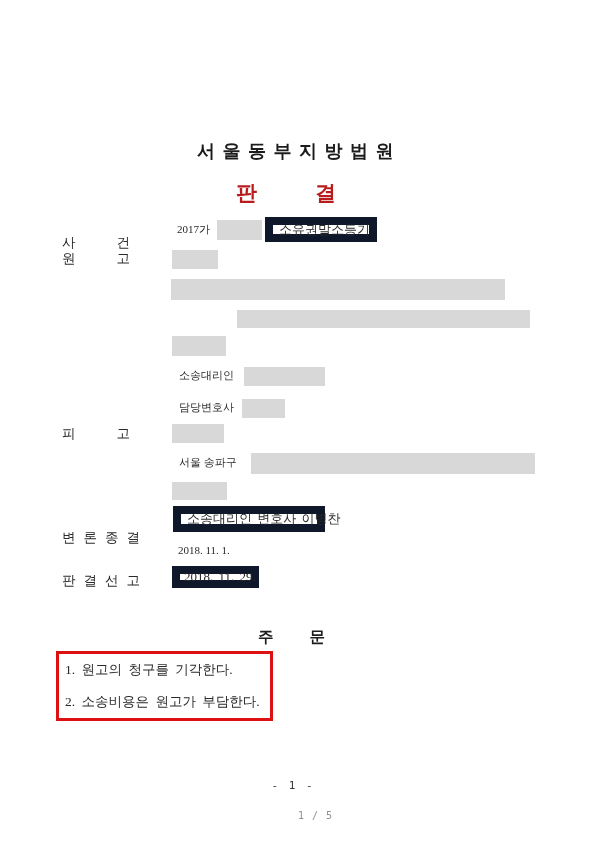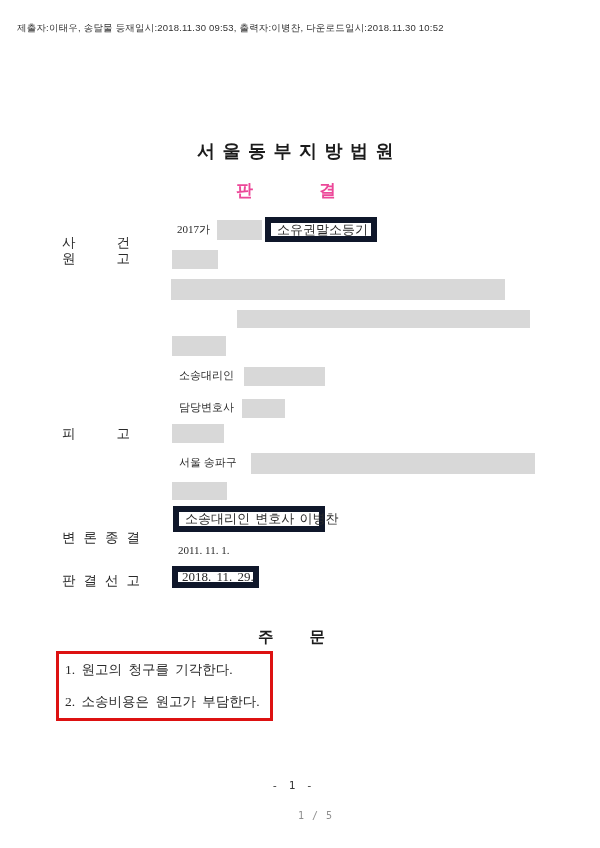--- a/index.html
+++ b/index.html
@@ -12,35 +12,35 @@
     position:absolute; left:17px; top:22px;
     font-family:"Liberation Sans","DejaVu Sans",sans-serif;
     font-size:9.5px; color:#333; letter-spacing:0.2px; white-space:nowrap;
   }
   .court-title {
     position:absolute; left:0; top:139px; width:592px; text-align:center;
     font-size:18px; font-weight:bold; letter-spacing:1.5px; color:#1c1c1c;
   }
   .doc-type {
     position:absolute; left:236px; top:179px; width:100px;
-    font-size:17px; font-weight:bold; color:#ec4899;
+    font-size:21px; font-weight:bold; color:#b91c1c;
     text-align:justify; text-align-last:justify;
   }
   .jl {
     position:absolute; font-size:13.5px; color:#2a2a2a;
     text-align:justify; text-align-last:justify; white-space:nowrap;
   }
   .w2 { width:68px; }
   .w4 { width:78px; }
   .val {
     position:absolute; font-size:11px; color:#2a2a2a; white-space:nowrap;
   }
   .redact { position:absolute; background:#d8d8d8; }
   .rbox {
-    position:absolute; border:6px solid #0f172a; box-sizing:border-box;
+    position:absolute; border:8px solid #0f172a; box-sizing:border-box;
     display:flex; align-items:center; background:transparent;
   }
   .rbox .rtext {
     font-size:13px; color:#2a2a2a; white-space:nowrap;
     padding-left:6px; word-spacing:2px;
   }
   .order-title {
     position:absolute; left:258px; top:627px; width:67px;
     font-size:15.5px; font-weight:bold; color:#1c1c1c;
     text-align:justify; text-align-last:justify;
@@ -62,21 +62,20 @@
     position:absolute; left:298px; top:810px;
     font-family:"DejaVu Sans Mono","Liberation Mono",monospace;
     font-size:10px; letter-spacing:1px; color:#8f8f8f;
   }
 </style>
 </head>
 <body>
 
 <div class="page">
 
-  <div class="meta-line">제출자:이태우, 송달물 등재일시:2018.11.30 09:53, 출력자:이병찬, 다운로드일시:2018.11.30 10:52</div>
 
   <div class="court-title">서 울 동 부 지 방 법 원</div>
   <div class="doc-type">판 결</div>
 
   <div class="jl w2" style="left:62px; top:222px;margin-top:12px;">사 건</div>
   <div class="val" style="left:177px; top:222px;">2017가</div>
   <div class="redact" style="left:217px; top:220px; width:45px; height:20px;"></div>
   <div class="rbox" style="left:265px; top:217px; width:112px; height:25px;">
     <span class="rtext">소유권말소등기</span>
   </div>
@@ -103,21 +102,21 @@
   <div class="val" style="left:179px; top:455px;">서울 송파구</div>
   <div class="redact" style="left:251px; top:453px; width:284px; height:21px;"></div>
 
   <div class="redact" style="left:172px; top:482px; width:55px; height:18px;"></div>
 
   <div class="rbox" style="left:173px; top:506px; width:152px; height:26px;">
     <span class="rtext">소송대리인 변호사 이병찬</span>
   </div>
 
   <div class="jl w4" style="left:62px; top:516px;margin-top:13px;">변 론 종 결</div>
-  <div class="val" style="left:178px; top:544px;">2011. 11. 1.</div>
+  <div class="val" style="left:178px; top:544px;">2018. 11. 1.</div>
 
   <div class="jl w4" style="left:62px; top:572px;">판 결 선 고</div>
   <div class="rbox" style="left:172px; top:566px; width:87px; height:22px;">
     <span class="rtext" style="padding-left:4px;">2018. 11. 29.</span>
   </div>
 
   <div class="order-title">주 문</div>
   <div class="order-box">
     <div class="order-line l1">1. 원고의 청구를 기각한다.</div>
     <div class="order-line l2">2. 소송비용은 원고가 부담한다.</div>

